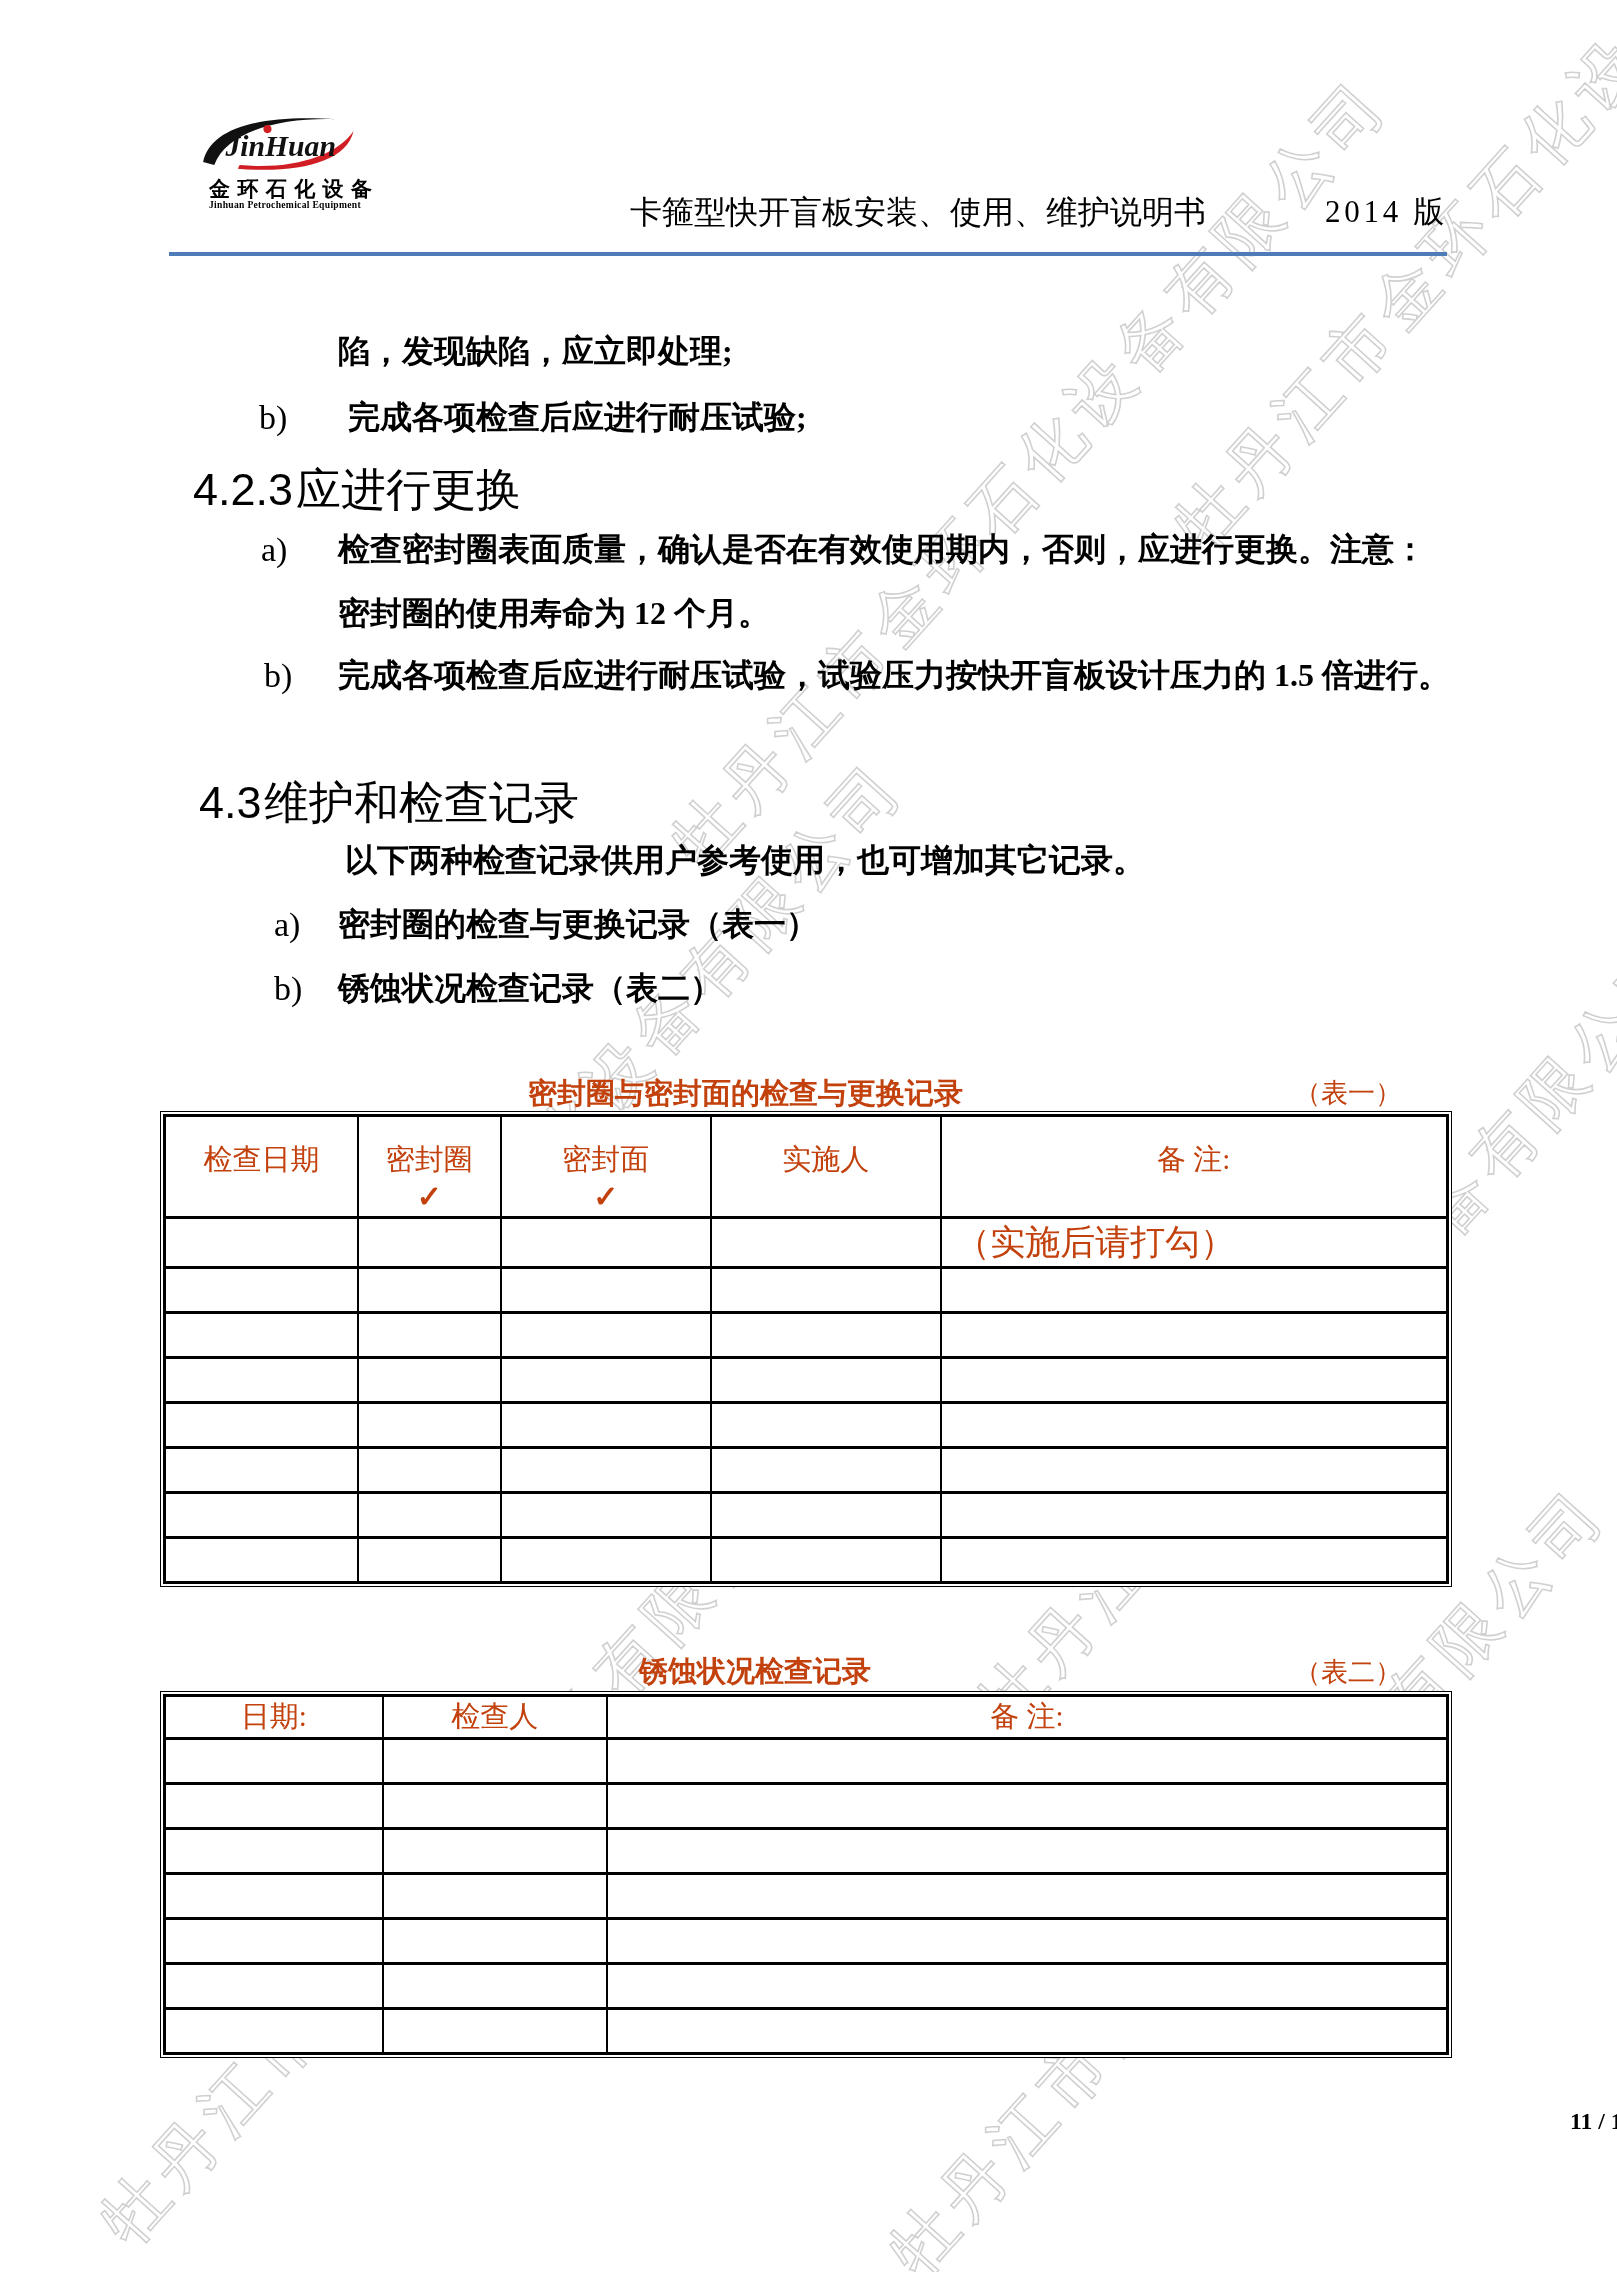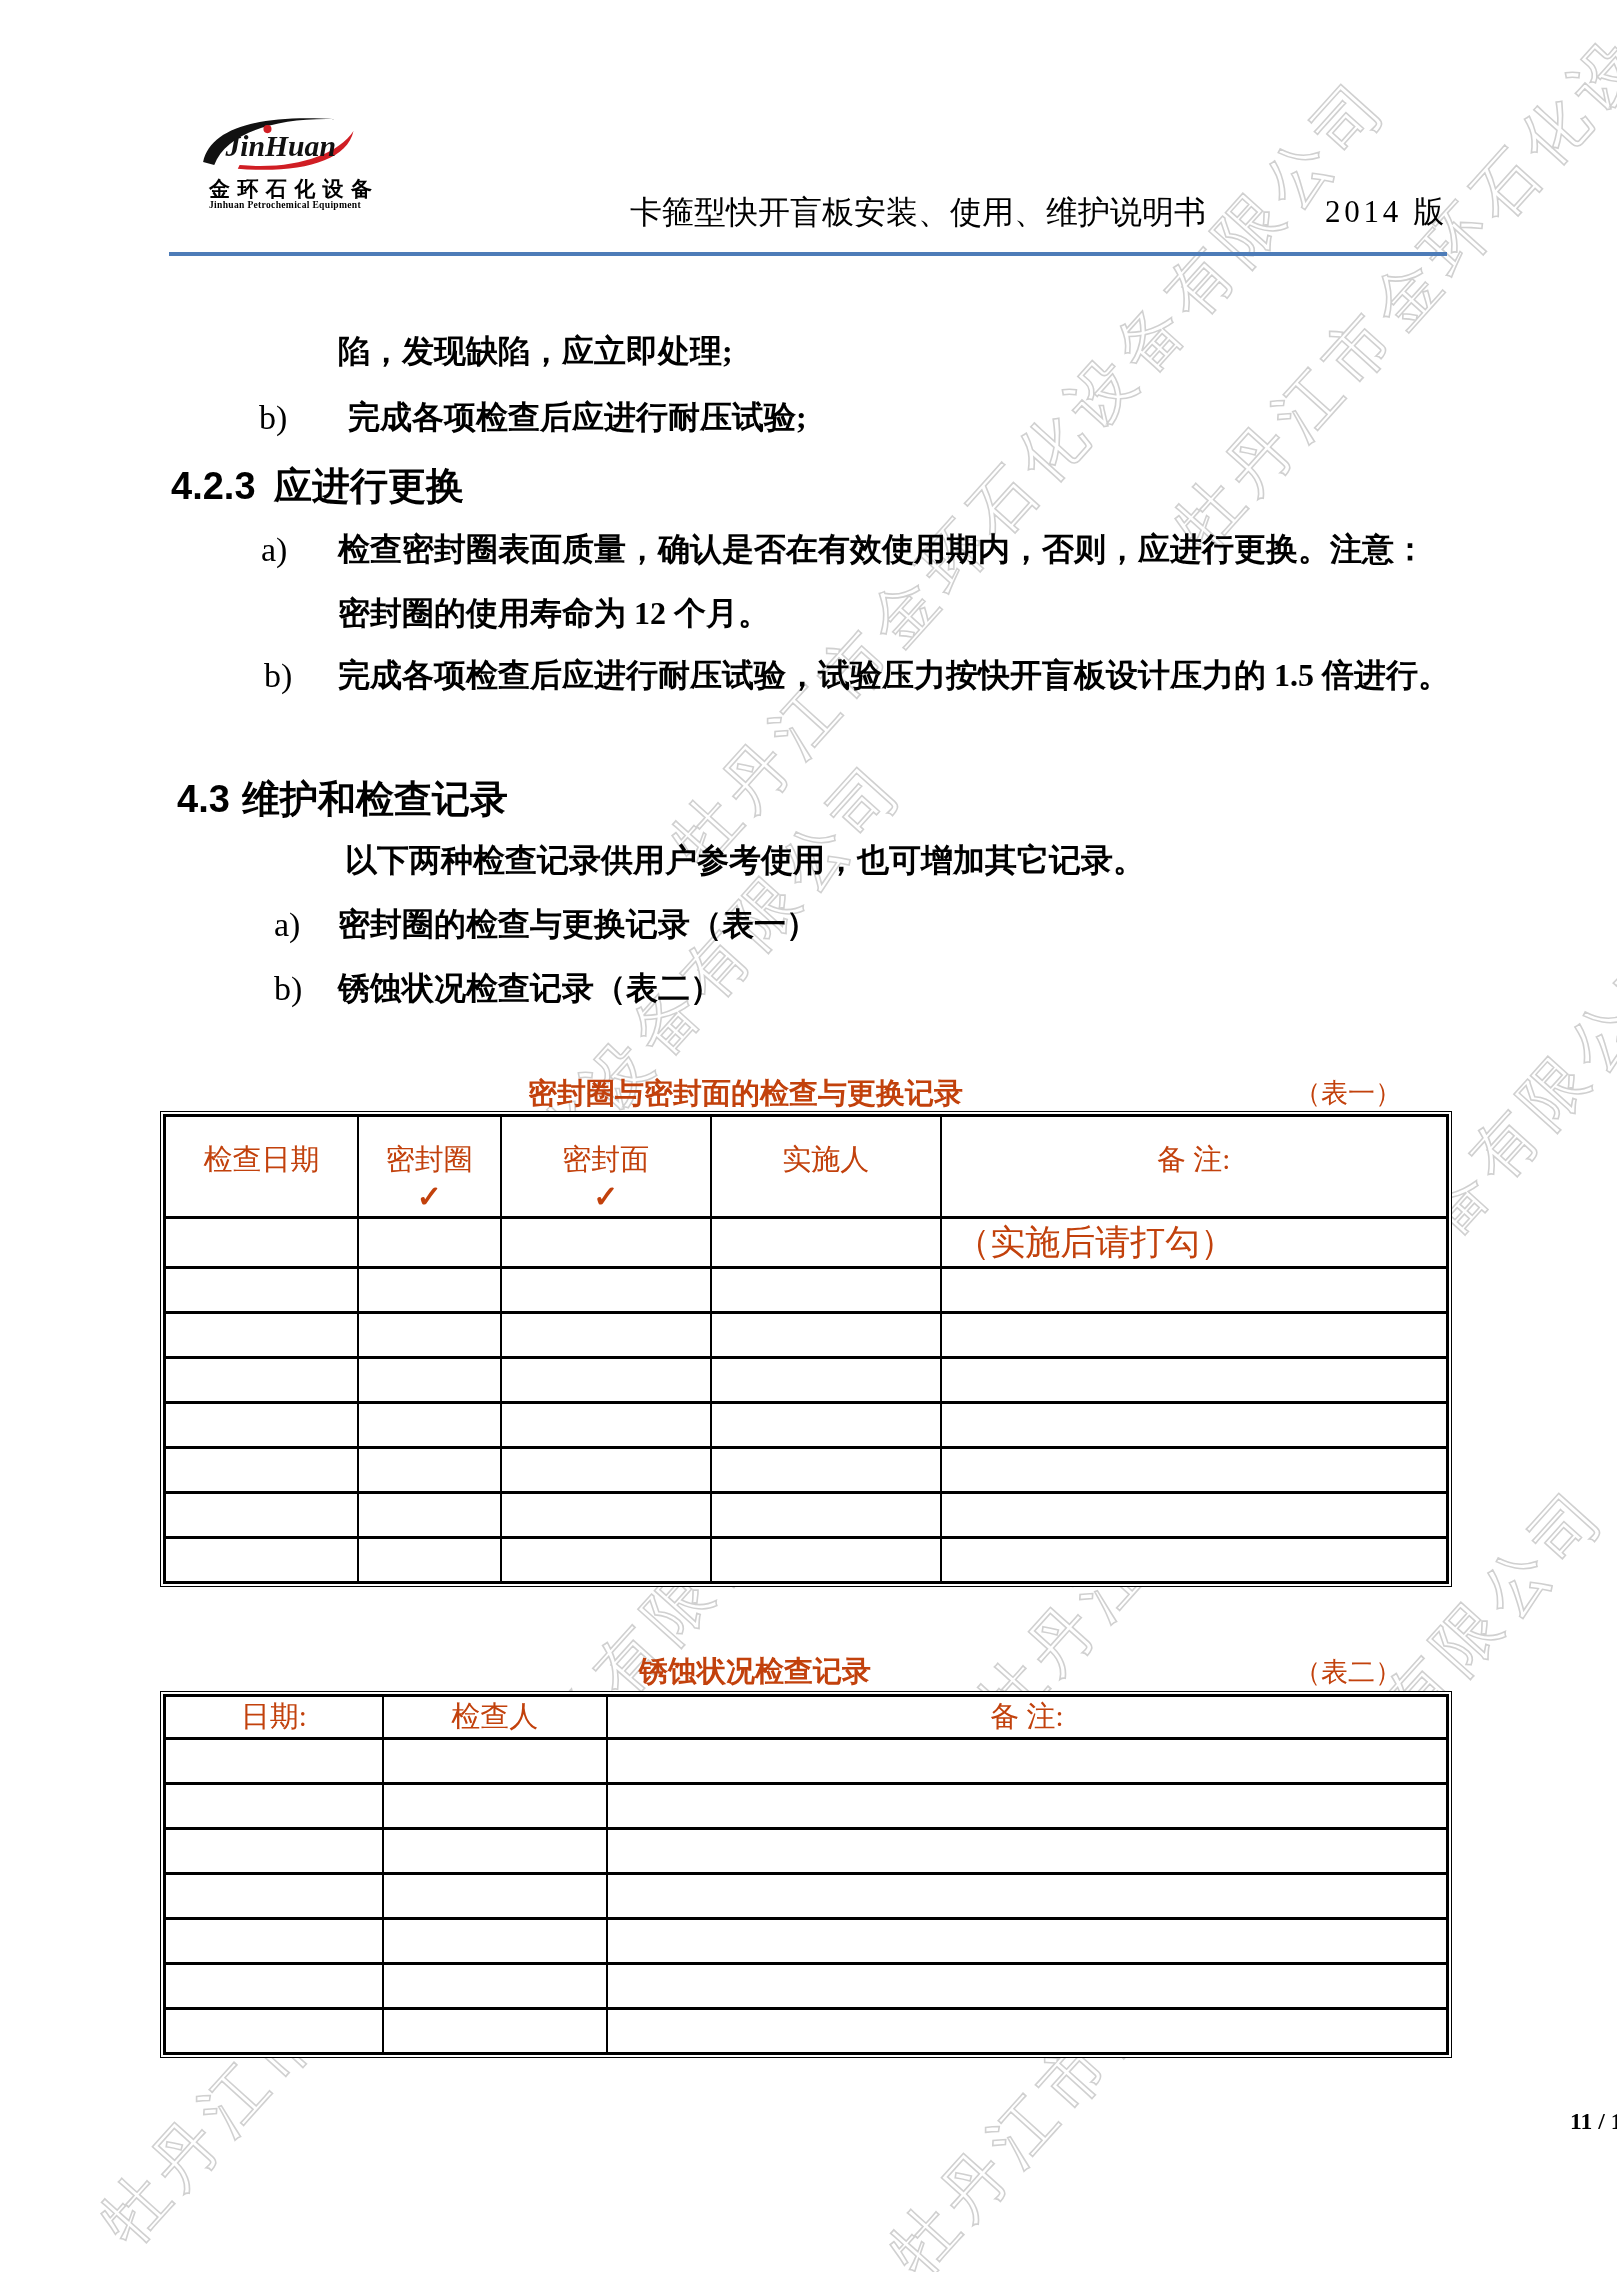--- a/index.html
+++ b/index.html
@@ -35,21 +35,21 @@
   .logo-en{
     left:209px;top:199px;
     font-weight:bold;font-size:9.6px;letter-spacing:0.3px;
   }
   .doc-title{left:630px;top:191px;font-size:32px;}
   .doc-edition{right:169px;top:191px;font-size:31px;letter-spacing:3.7px;}
   .head-rule{left:169px;top:252px;width:1278px;height:4.3px;}
   
   .t{font-size:32px;line-height:1;font-weight:bold;}
   .lbl{font-size:34px;line-height:1;}
-  .hd{font-family:"Liberation Sans",sans-serif;font-weight:bold;font-size:38px;line-height:1;}
+  .hd{font-family:"Liberation Sans",sans-serif;font-weight:normal;font-size:45px;line-height:1;margin-left:22px;}
   
   .tbl-title{font-family:"Liberation Sans",sans-serif;font-weight:bold;font-size:29px;line-height:1;}
   .tbl-tag{font-size:27px;line-height:1;}
   .tbl-wrap{border:1.9px solid #000;padding:1.9px;background:#fff;z-index:2;}
   table{border-collapse:collapse;table-layout:fixed;width:100%;background:transparent;}
   td{border:2.5px solid #000;border-top-width:3.1px;border-bottom-width:3.1px;
      text-align:center;vertical-align:middle;padding:0;}
   table{border:3.1px solid #000;}
   .t1-head td{height:72px;vertical-align:top;padding-top:24px;font-size:29px;line-height:1.25;}
   .t1-row td{height:42px;}

